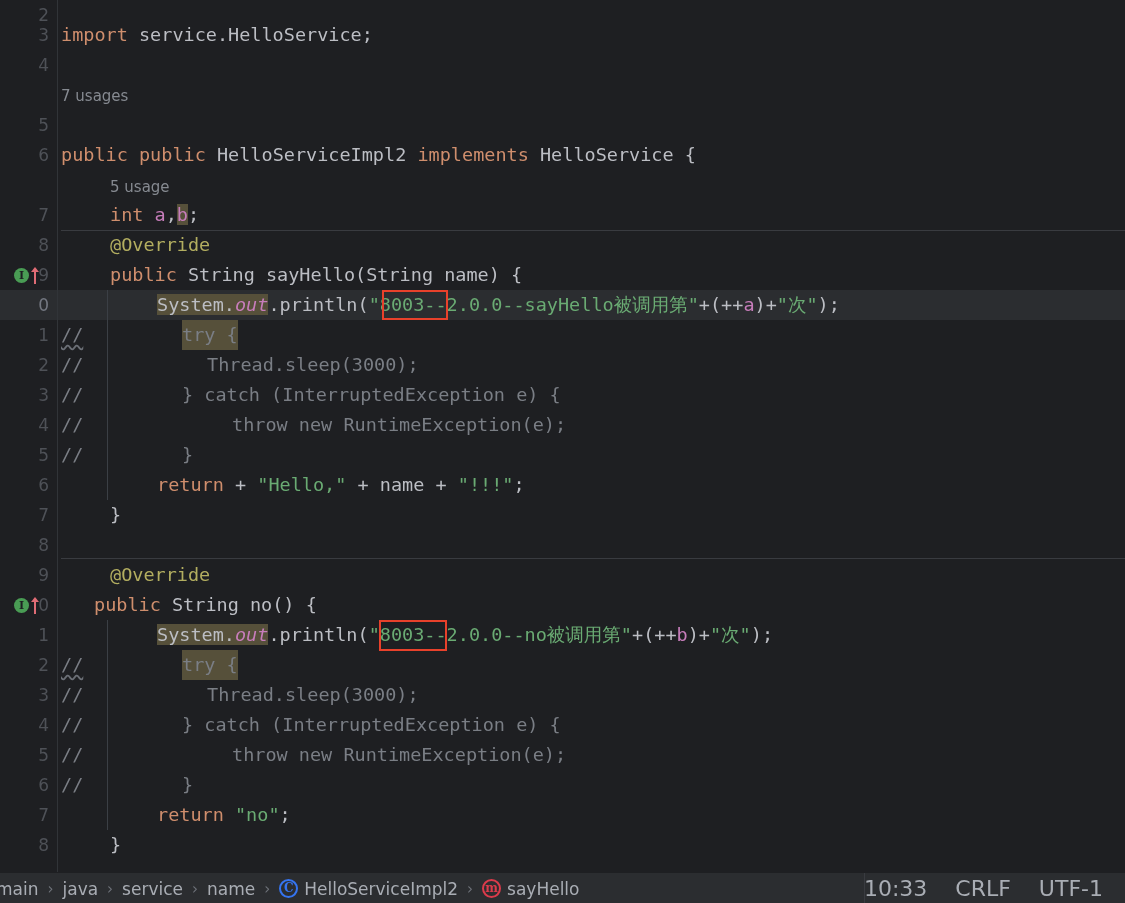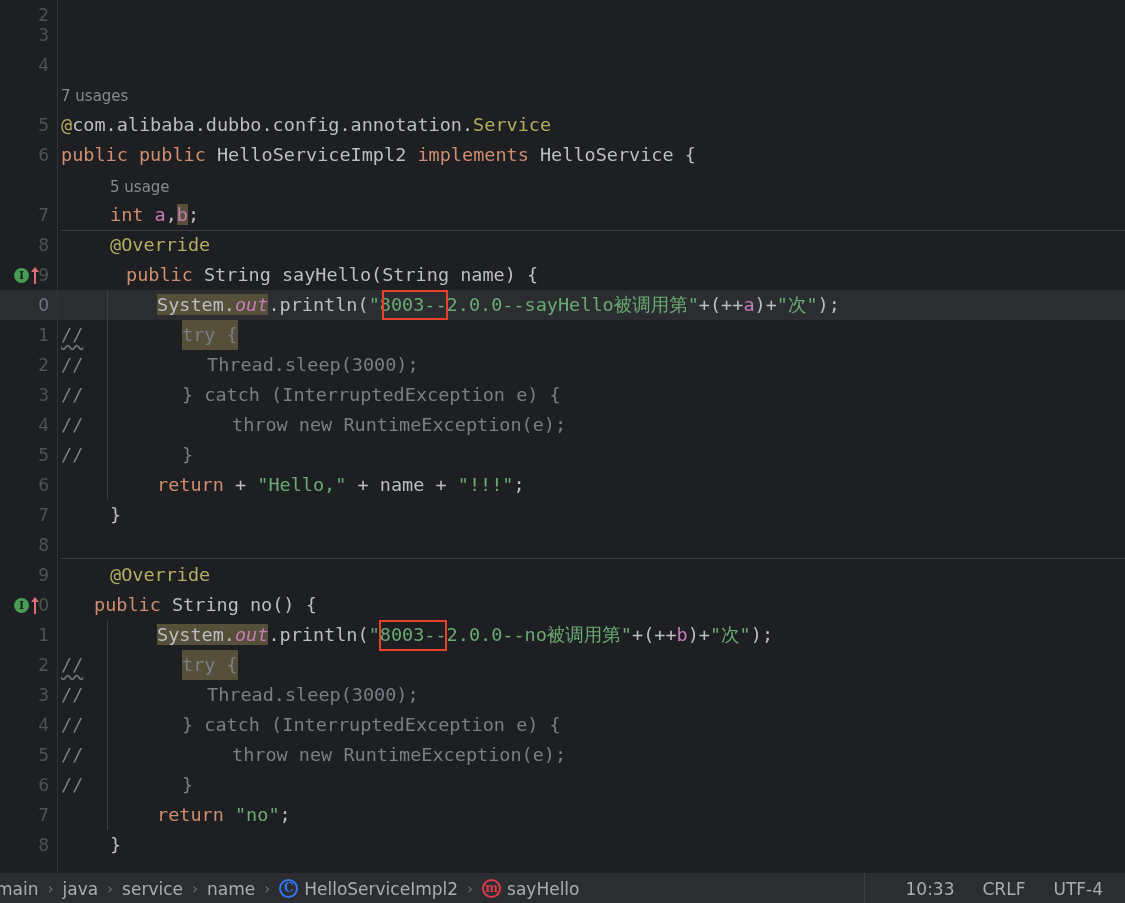--- a/index.html
+++ b/index.html
@@ -230,21 +230,21 @@
   #statusright {
     position: absolute;
     right: 0;
     top: 0;
     height: 31px;
     display: flex;
     align-items: center;
     gap: 28px;
     padding-right: 22px;
     font-family: "DejaVu Sans", "Liberation Sans", sans-serif;
-    font-size: 17px;
+    font-size: 22px;
     color: #a9adb4;
   }
   .sbdiv {
     position: absolute;
     left: 864px;
     top: 0;
     width: 1px;
     height: 31px;
     background: #393b40;
   }
@@ -259,35 +259,35 @@
   <div class="row" style="top:0px">
     <div class="gutter">
       <span class="lnum">2</span>
     </div>
   </div>
 
   <div class="row" style="top:20px">
     <div class="gutter">
       <span class="lnum">3</span>
     </div>
+    <div class="code"><span class="kw">import</span><span class="ident"> service.HelloService;</span></div>
   </div>
 
   <div class="row" style="top:50px">
     <div class="gutter">
       <span class="lnum">4</span>
     </div>
   </div>
 
   <div class="hint" style="left:61px; top:81px">7 usages</div>
 
   <div class="row" style="top:110px">
     <div class="gutter">
       <span class="lnum">5</span>
     </div>
-    <div class="code"><span class="ann">@</span><span class="ident">com.alibaba.dubbo.config.annotation.</span><span class="ann">Service</span></div>
   </div>
 
   <div class="row" style="top:140px">
     <div class="gutter">
       <span class="lnum">6</span>
     </div>
     <div class="code"><span class="kw">public</span> <span class="kw">public</span> <span class="cls">HelloServiceImpl2</span> <span class="kw">implements</span> <span class="cls">HelloService</span> <span class="punct">{</span></div>
   </div>
 
   <div class="hint" style="left:110px; top:172px">5 usage</div>
@@ -312,21 +312,21 @@
     <div class="gutter">
       <span class="lnum">9</span>
       <span class="runmark">
         <span class="impl-dot">I</span>
         <svg class="up-arrow" viewBox="0 0 10 18">
           <line x1="5" y1="17" x2="5" y2="3" stroke="#e06c75" stroke-width="2"></line>
           <polygon points="5,0 1,5 9,5" fill="#e06c75"></polygon>
         </svg>
       </span>
     </div>
-    <div class="code" style="left:126px"><span class="kw">public</span> <span class="cls">String</span> <span class="methdecl">sayHello</span><span class="punct">(</span><span class="cls">String</span> <span class="ident">name</span><span class="punct">) {</span></div>
+    <div class="code" style="left:110px"><span class="kw">public</span> <span class="cls">String</span> <span class="methdecl">sayHello</span><span class="punct">(</span><span class="cls">String</span> <span class="ident">name</span><span class="punct">) {</span></div>
   </div>
 
   <div class="row current" style="top:290px">
     <div class="gutter">
       <span class="lnum">0</span>
     </div>
     <div class="iguide" style="left:107px"></div>
     <div class="code" style="left:157px"><span class="ident hl">System.</span><span class="fielditalic hl">out</span><span class="ident">.println(</span><span class="str">"8003--2.0.0--sayHello被调用第"</span><span class="punct">+(++</span><span class="field">a</span><span class="punct">)+</span><span class="str">"次"</span><span class="punct">);</span></div>
   </div>
   <div class="redbox" style="left:382px; top:290px; width:66px; height:30px"></div>
@@ -519,16 +519,16 @@
       <span class="bicon m">m</span>
       <span>sayHello</span>
     </span>
   </div>
 
   <div class="sbdiv"></div>
 
   <div id="statusright">
     <span>10:33</span>
     <span>CRLF</span>
-    <span>UTF-4</span>
+    <span>UTF-1</span>
   </div>
 
 </div>
 
 </body></html>

